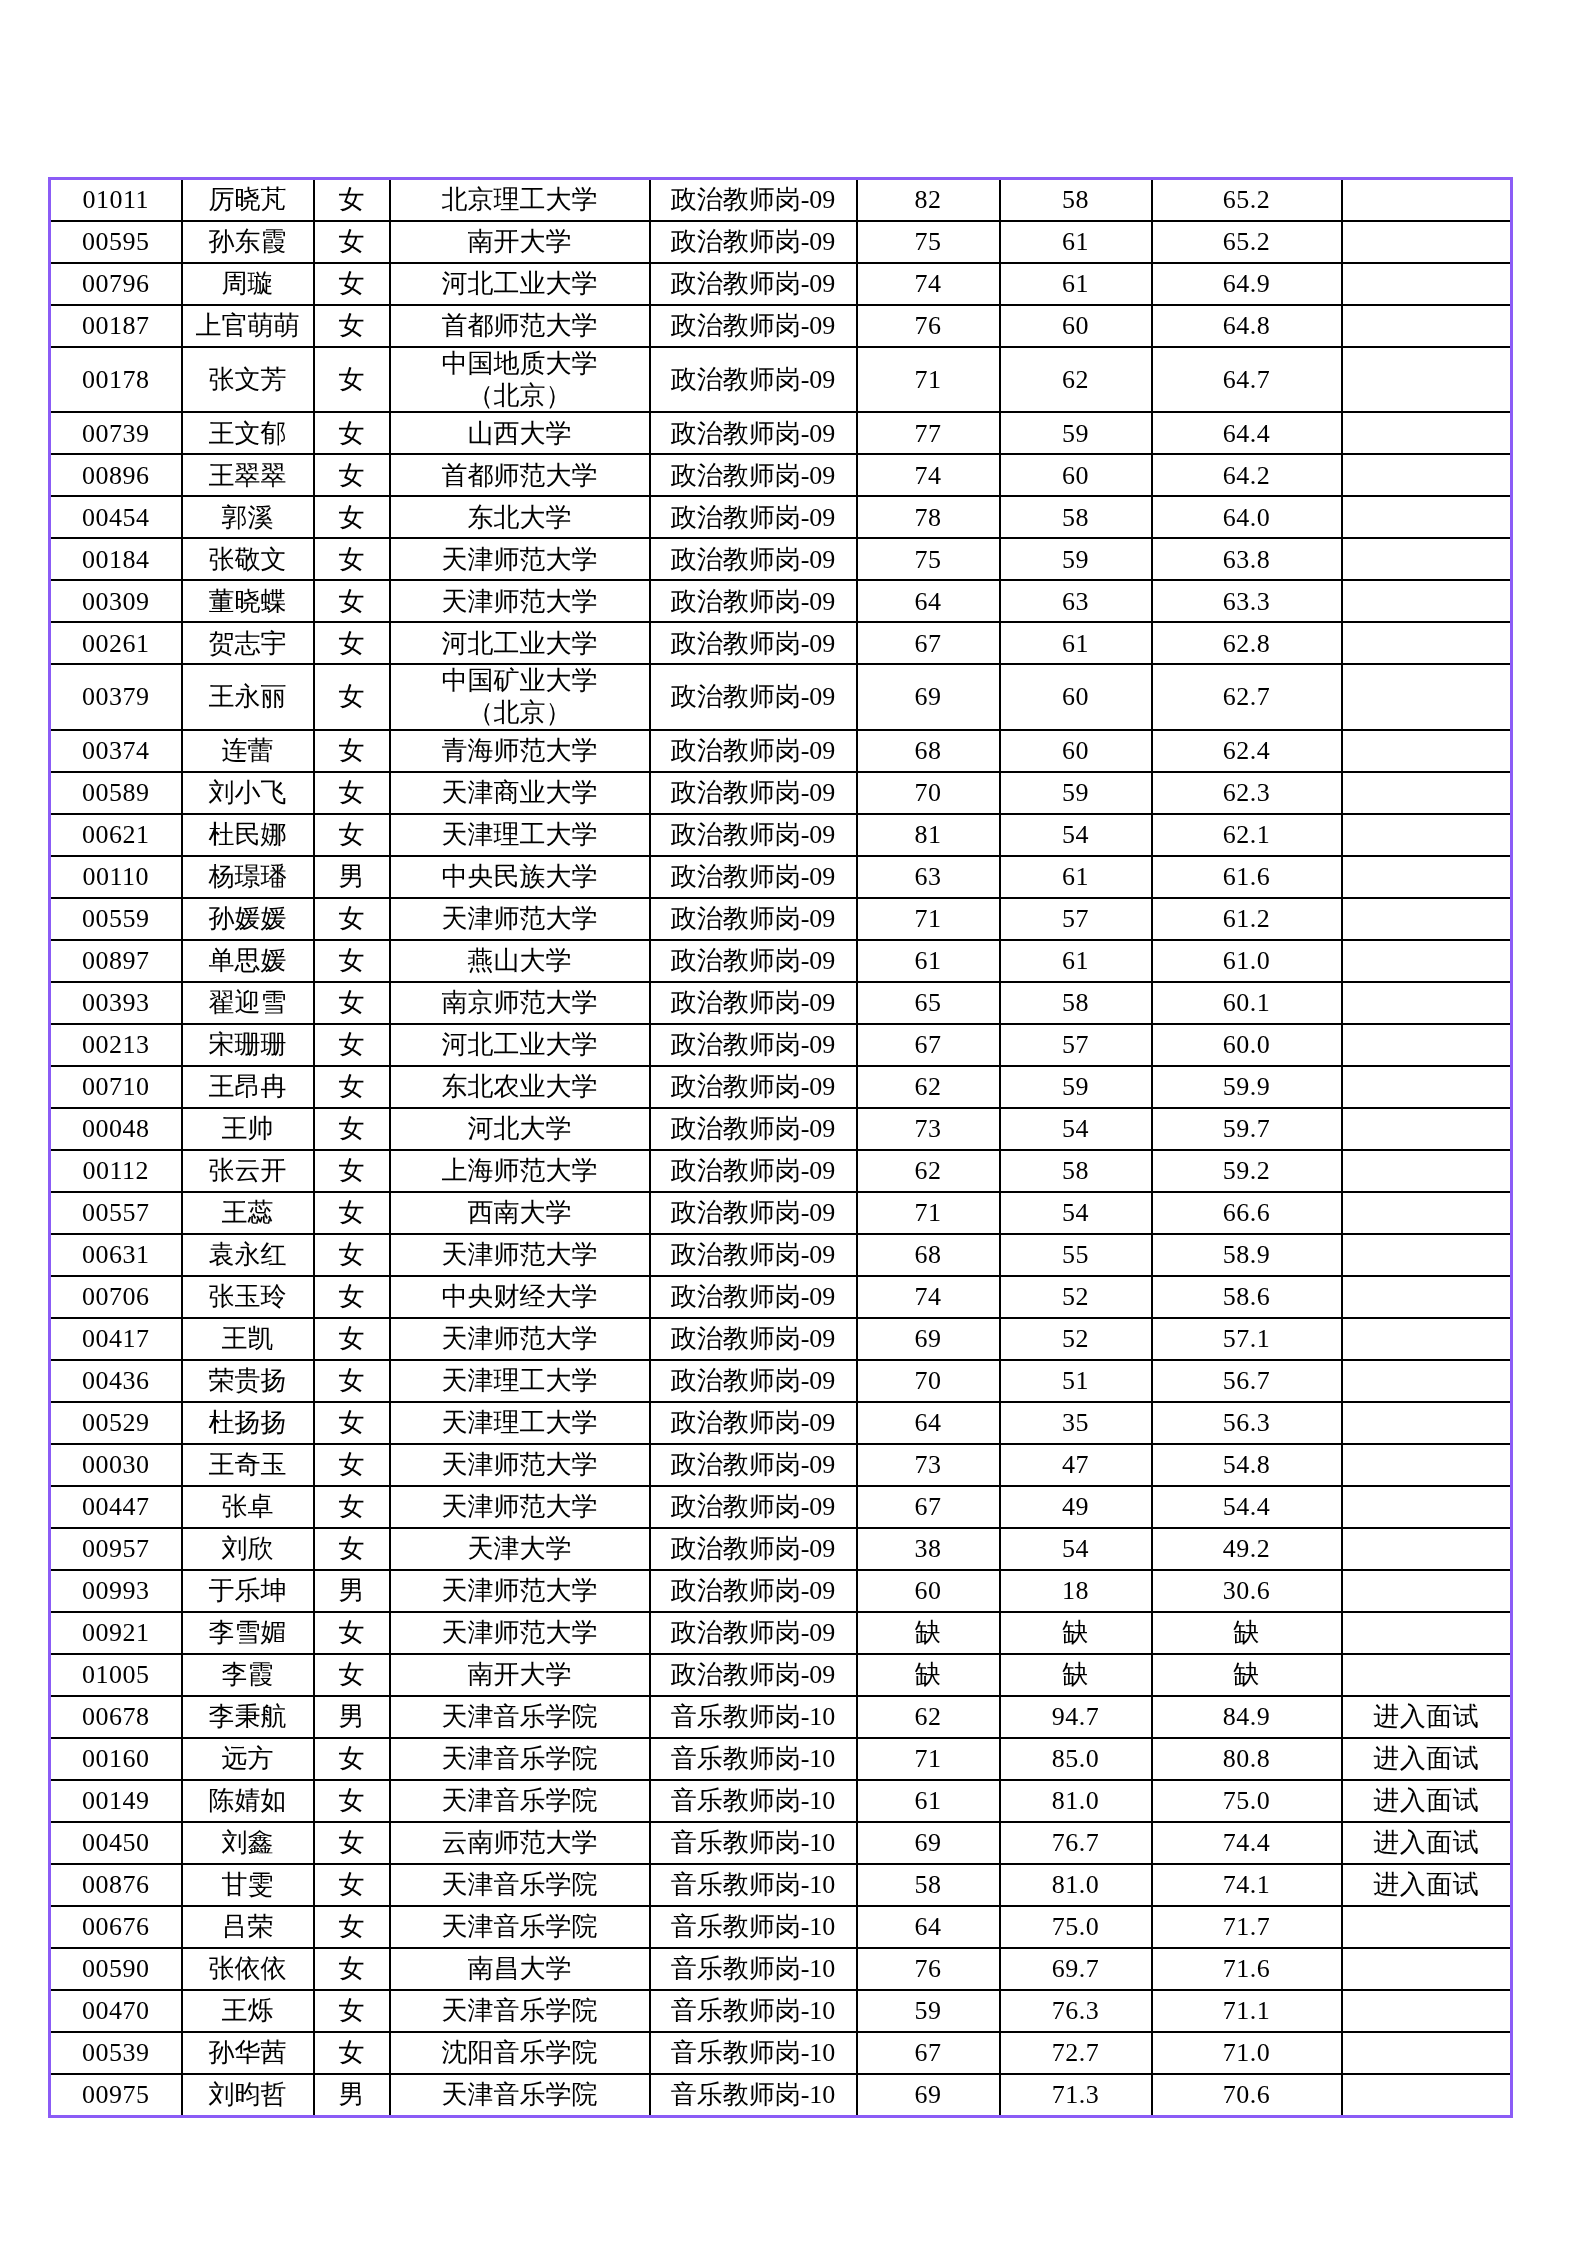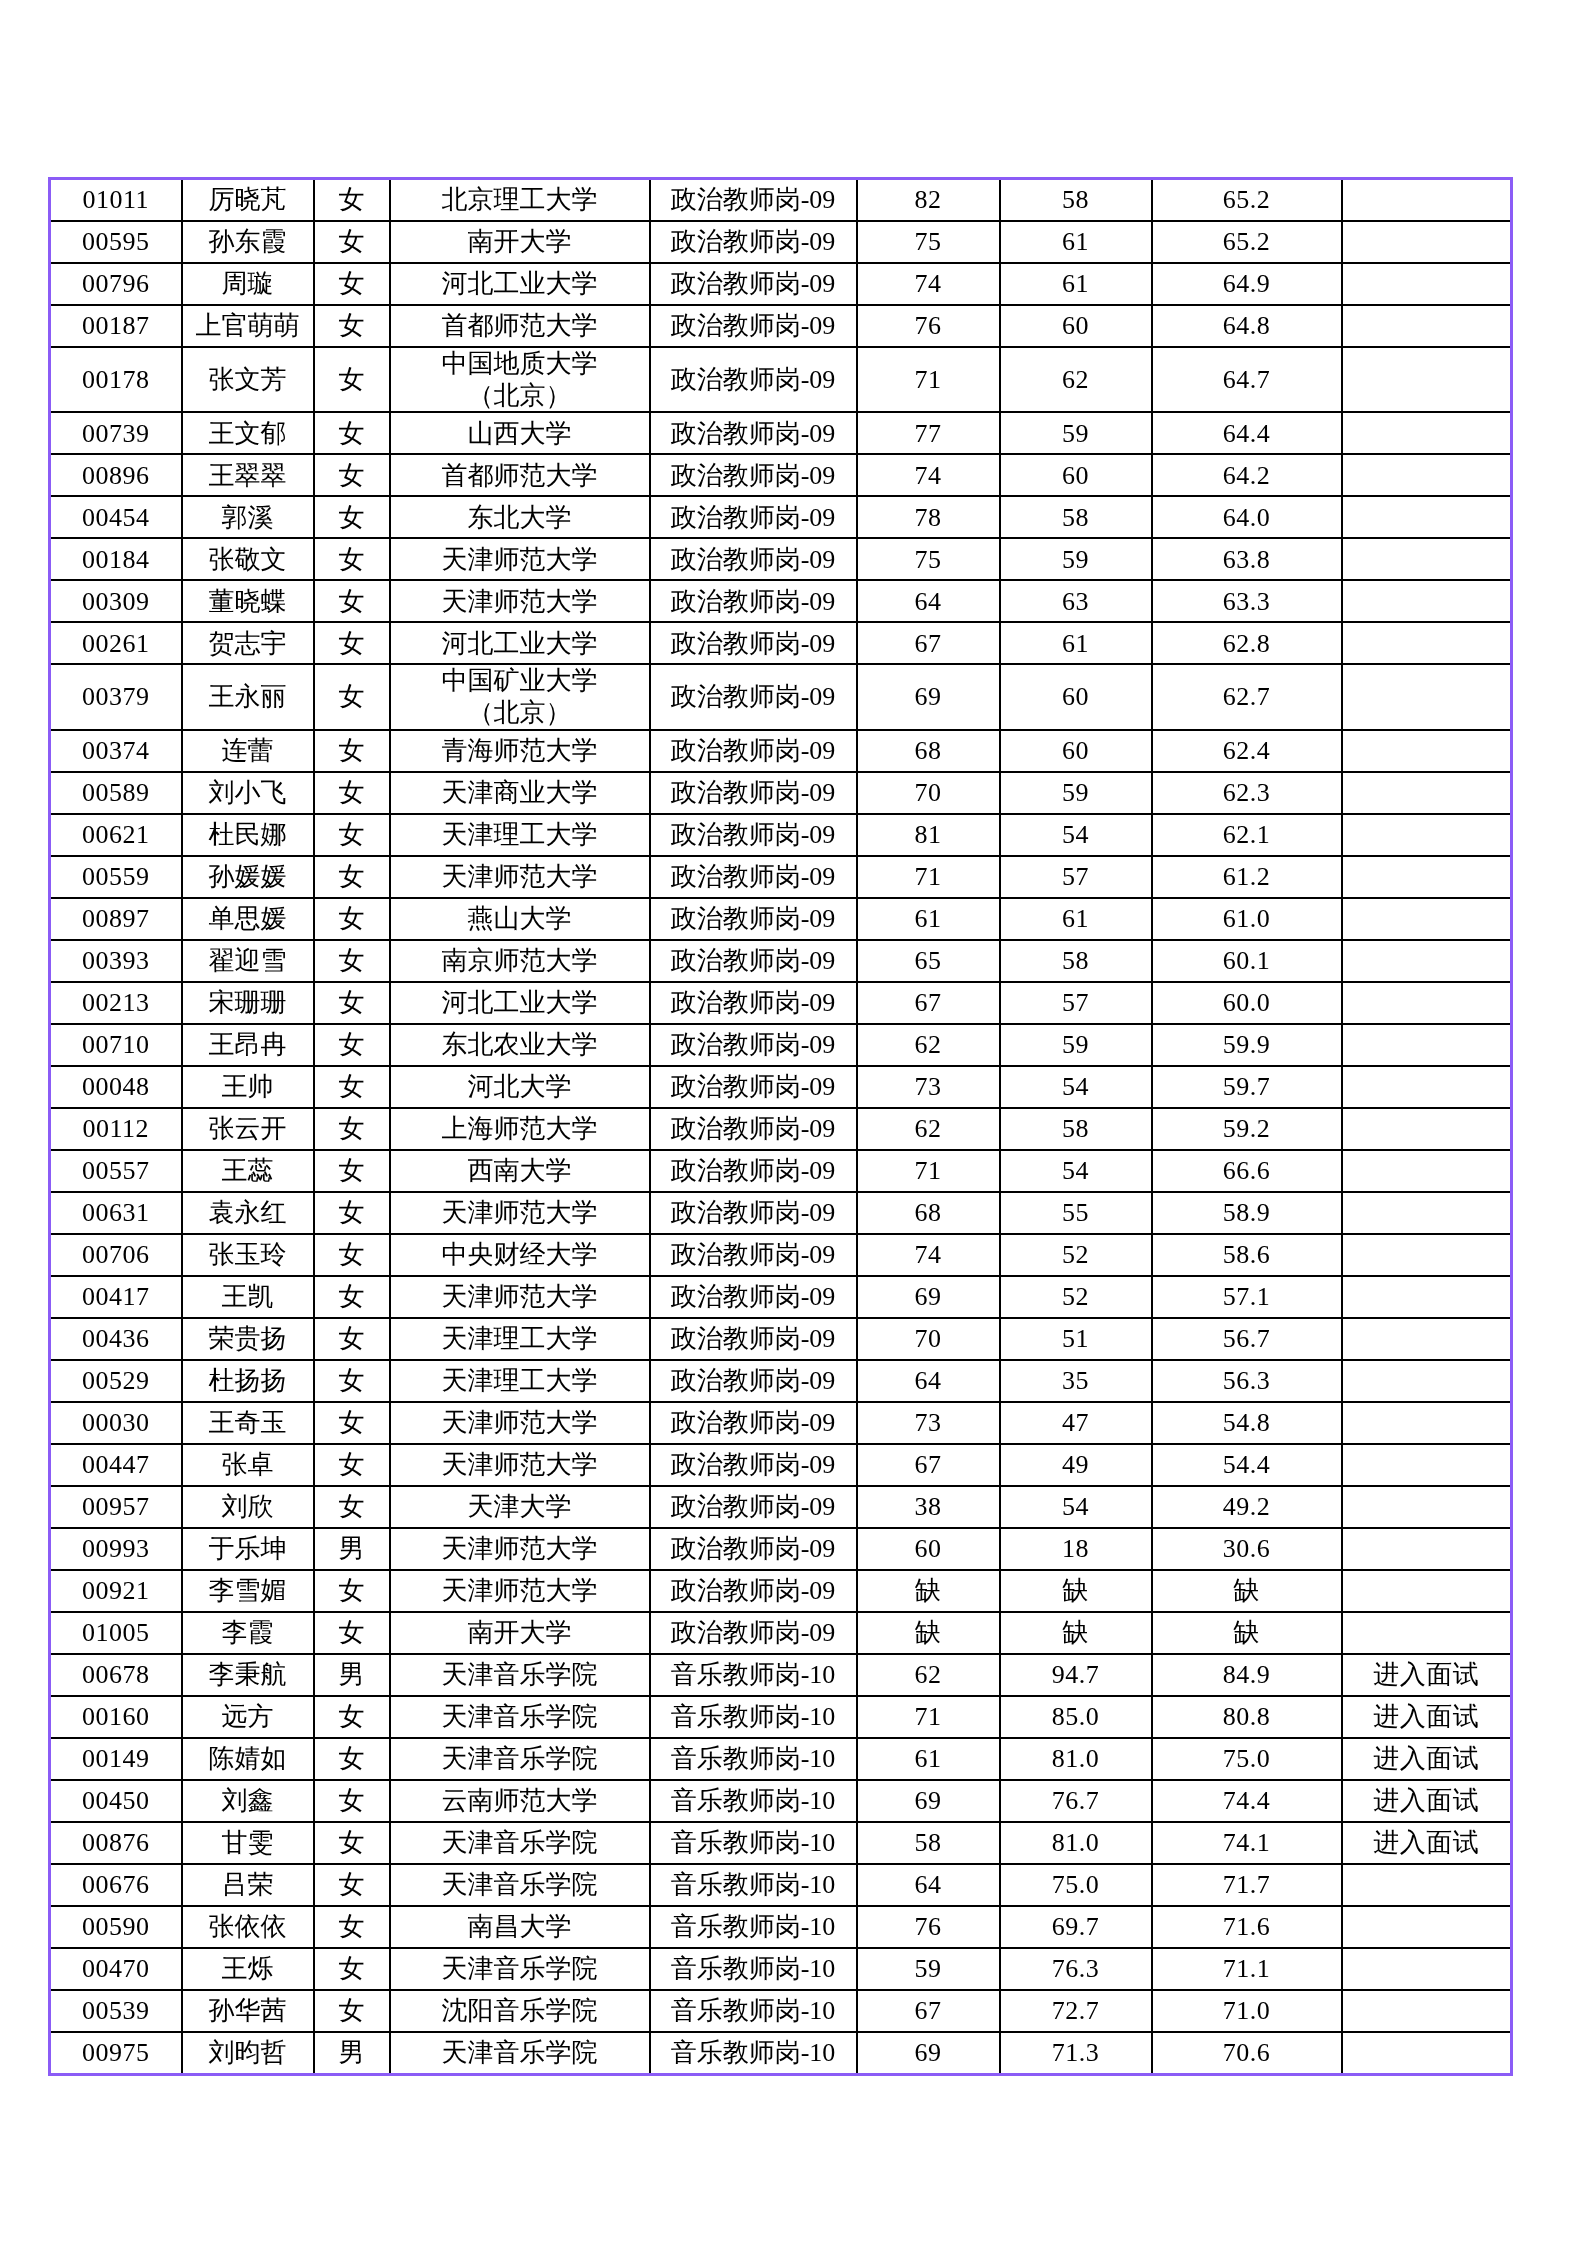--- a/index.html
+++ b/index.html
@@ -217,20 +217,31 @@
         <td>杜民娜</td>
         <td>女</td>
         <td>天津理工大学</td>
         <td>政治教师岗-09</td>
         <td class="num">81</td>
         <td class="num">54</td>
         <td class="num">62.1</td>
         <td class="num"></td>
       </tr>
       <tr>
+        <td class="num">00110</td>
+        <td>杨璟璠</td>
+        <td>男</td>
+        <td>中央民族大学</td>
+        <td>政治教师岗-09</td>
+        <td class="num">63</td>
+        <td class="num">61</td>
+        <td class="num">61.6</td>
+        <td class="num"></td>
+      </tr>
+      <tr>
         <td class="num">00559</td>
         <td>孙媛媛</td>
         <td>女</td>
         <td>天津师范大学</td>
         <td>政治教师岗-09</td>
         <td class="num">71</td>
         <td class="num">57</td>
         <td class="num">61.2</td>
         <td class="num"></td>
       </tr>

